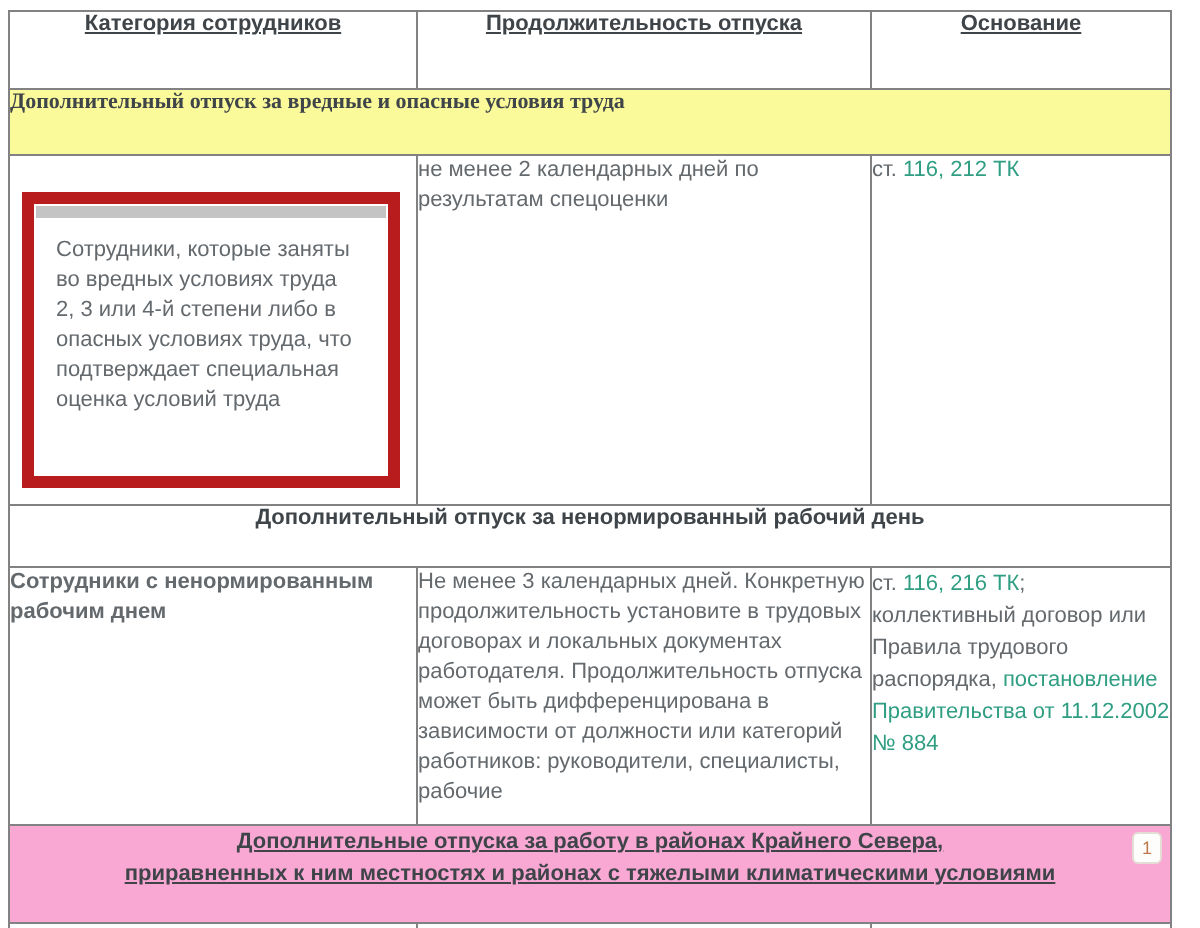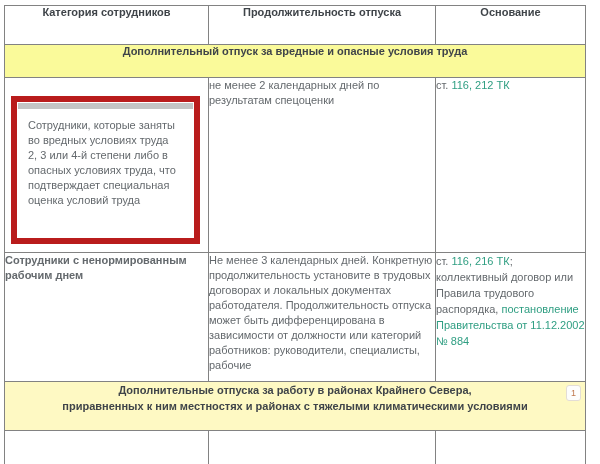--- a/index.html
+++ b/index.html
@@ -30,49 +30,51 @@
     vertical-align: top;
     overflow: hidden;
   }
   th.col-head {
     height: 38px;
     vertical-align: middle;
     text-align: center;
     font-weight: bold;
     color: #3f4449;
     font-size: 11px;
+    text-decoration: underline;
   }
   td.section-yellow {
     height: 32px;
     background: #fafa9a;
-    text-align: center;
     vertical-align: middle;
     font-weight: bold;
     color: #3f4449;
     padding-bottom: 8px;
+    font-family: Liberation Serif, serif;
   }
   td.section-white {
     height: 30px;
     background: #ffffff;
     text-align: center;
     vertical-align: top;
     font-weight: bold;
     color: #3f4449;
     padding-top: 6px;
   }
   td.section-north {
     height: 48px;
-    background: #fef9c3;
+    background: #f9a8d4;
     text-align: center;
     vertical-align: top;
     font-weight: bold;
     color: #3f4449;
     padding-top: 8px;
     line-height: 16px;
     position: relative;
+    text-decoration: underline;
   }
   .footnote-badge {
     position: absolute;
     top: 3px;
     right: 4px;
     width: 13px;
     height: 14px;
     border: 1px solid #e3ddd6;
     border-radius: 3px;
     background: #fdfdfc;
@@ -165,20 +167,23 @@
           <div class="handle-bar"></div>
           <div class="box-text">Сотрудники, которые заняты во вредных условиях труда 2, 3 или 4-й степени либо в опасных условиях труда, что подтверждает специальная оценка условий труда</div>
         </div>
       </td>
       <td class="cell-duration-mid">не менее 2 календарных дней по результатам спецоценки</td>
       <td class="cell-basis-mid">
         <span class="gray-text">ст. </span><span class="green-link">116, 212 ТК</span>
       </td>
     </tr>
 
+    <tr>
+      <td class="section-white" colspan="3">Дополнительный отпуск за ненормированный рабочий день</td>
+    </tr>
 
     <tr class="row-irregular">
       <td class="cell-category-top">Сотрудники с ненормированным рабочим днем</td>
       <td class="cell-duration-top">Не менее 3 календарных дней. Конкретную продолжительность установите в трудовых договорах и локальных документах работодателя. Продолжительность отпуска может быть дифференцирована в зависимости от должности или категорий работников: руководители, специалисты, рабочие</td>
       <td class="cell-basis-irregular">
         <span class="gray-text">ст. </span><span class="green-link">116, 216 ТК</span><span class="gray-text">; коллективный договор или Правила трудового распорядка, </span><span class="green-link">постановление Правительства от 11.12.2002 № 884</span>
       </td>
     </tr>
 
     <tr>

